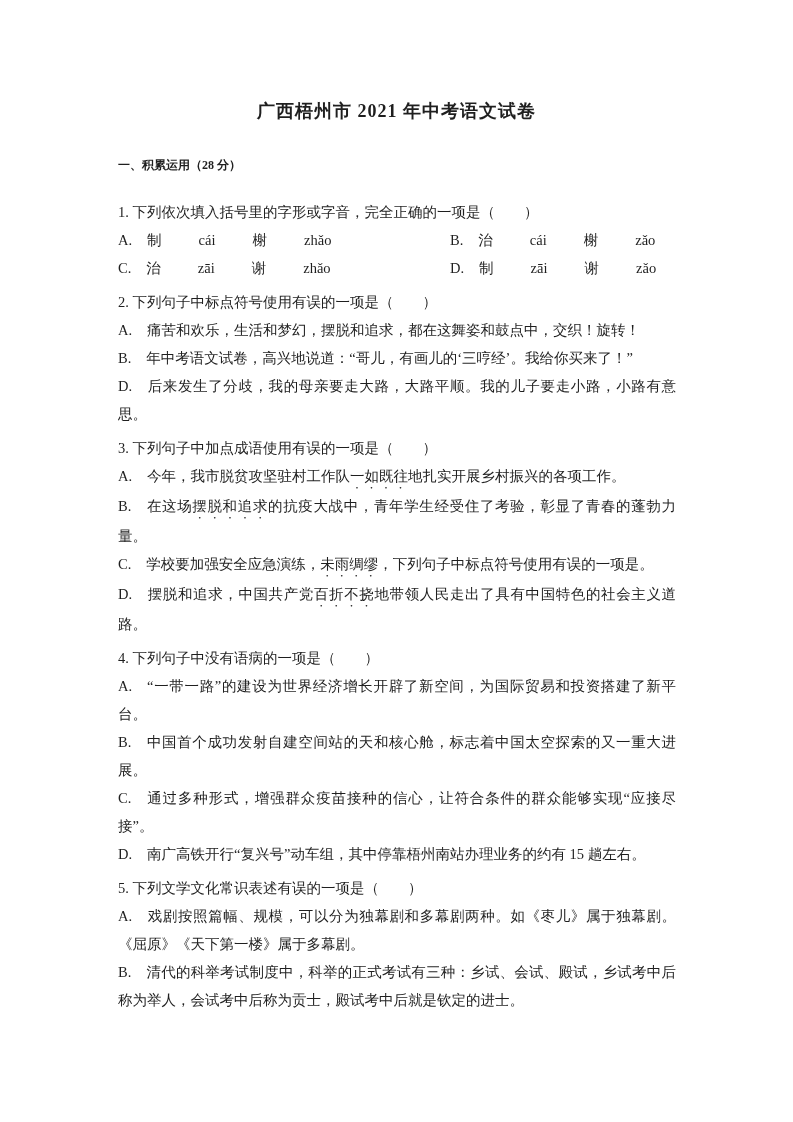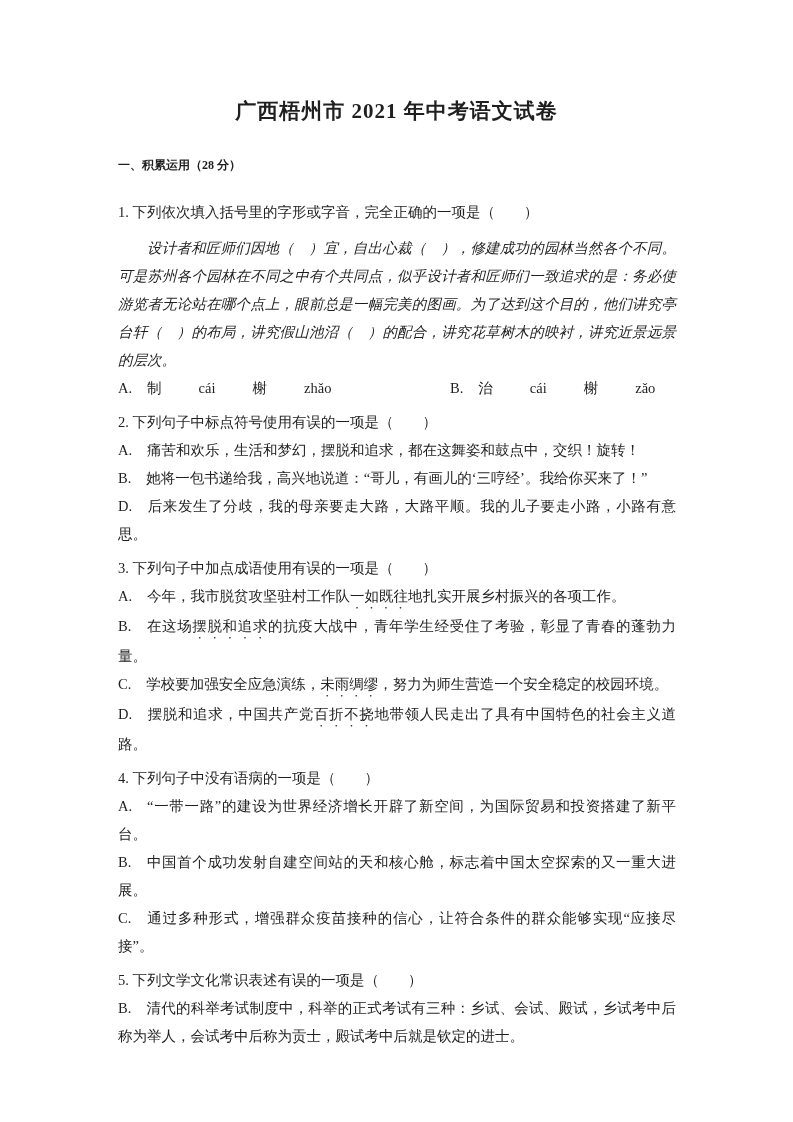--- a/index.html
+++ b/index.html
@@ -9,21 +9,21 @@
     height: 1122px;
     background: #ffffff;
     color: #1f1f1f;
     font-family: "Liberation Serif", "DejaVu Serif", serif;
     overflow: hidden;
   }
   .page { width: 793px; height: 1122px; }
 
   .title {
     margin: 96px 0 0 0;
-    font-size: 21px;
+    font-size: 18px;
     font-weight: bold;
     text-align: center;
     line-height: 30px;
     letter-spacing: 1px;
   }
 
   .content {
     margin: 0 117px 0 118px; 
     font-size: 14.5px;
     line-height: 28px;
@@ -72,47 +72,56 @@
 
 <div class="page">
 
   <h1 class="title">广西梧州市 2021 年中考语文试卷</h1>
 
   <div class="content">
 
     <h2 class="section-heading">一、积累运用（28 分）</h2>
 
     <p class="stem stem-first">1. 下列依次填入括号里的字形或字音，完全正确的一项是（　　）</p>
-    <p class="passage">设计者和匠师们因地（　）宜，自出心裁（　），修建成功的园林当然各个不同。可是苏州各个园林在不同之中有个共同点，似乎设计者和匠师们一致追求的是：务必使游览者无论站在哪个点上，眼前总是一幅完美的图画。为了达到这个目的，他们讲究亭台轩（　）的布局，讲究假山池沼（　）的配合，讲究花草树木的映衬，讲究近景远景的层次。</p>
 
     <div class="q1-options">
       <div class="q1-row">
         <div class="q1-opt">
           <span class="opt-label">A.</span><span class="q1-item">制</span><span class="q1-item">cái</span><span class="q1-item">榭</span><span class="q1-item">zhǎo</span>
         </div>
         <div class="q1-opt">
           <span class="opt-label">B.</span><span class="q1-item">治</span><span class="q1-item">cái</span><span class="q1-item">榭</span><span class="q1-item">zǎo</span>
         </div>
       </div>
+      <div class="q1-row">
+        <div class="q1-opt">
+          <span class="opt-label">C.</span><span class="q1-item">治</span><span class="q1-item">zāi</span><span class="q1-item">谢</span><span class="q1-item">zhǎo</span>
+        </div>
+        <div class="q1-opt">
+          <span class="opt-label">D.</span><span class="q1-item">制</span><span class="q1-item">zāi</span><span class="q1-item">谢</span><span class="q1-item">zǎo</span>
+        </div>
+      </div>
     </div>
 
     <p class="stem">2. 下列句子中标点符号使用有误的一项是（　　）</p>
     <p class="option"><span class="opt-label">A.</span><span>痛苦和欢乐，生活和梦幻，摆脱和追求，都在这舞姿和鼓点中，交织！旋转！</span></p>
-    <p class="option"><span class="opt-label">B.</span><span>她将一包书递给我，高兴地说道：“哥儿，有画儿的‘三哼经’。我给你买来了！”</span></p>
+    <p class="option"><span class="opt-label">B.</span><span>年中考语文试卷，高兴地说道：“哥儿，有画儿的‘三哼经’。我给你买来了！”</span></p>
     <p class="option"><span class="opt-label">D.</span><span>后来发生了分歧，我的母亲要走大路，大路平顺。我的儿子要走小路，小路有意思。</span></p>
 
     <p class="stem">3. 下列句子中加点成语使用有误的一项是（　　）</p>
     <p class="option"><span class="opt-label">A.</span><span>今年，我市脱贫攻坚驻村工作队</span><span class="emdot">一如既往</span><span>地扎实开展乡村振兴的各项工作。</span></p>
     <p class="option"><span class="opt-label">B.</span><span>在这场</span><span class="emdot">摆脱和追求</span><span>的抗疫大战中，青年学生经受住了考验，彰显了青春的蓬勃力量。</span></p>
-    <p class="option"><span class="opt-label">C.</span><span>学校要加强安全应急演练，</span><span class="emdot">未雨绸缪</span><span>，努力为师生营造一个安全稳定的校园环境。</span></p>
+    <p class="option"><span class="opt-label">C.</span><span>学校要加强安全应急演练，</span><span class="emdot">未雨绸缪</span><span>，下列句子中标点符号使用有误的一项是。</span></p>
     <p class="option"><span class="opt-label">D.</span><span>摆脱和追求，中国共产党</span><span class="emdot">百折不挠</span><span>地带领人民走出了具有中国特色的社会主义道路。</span></p>
 
     <p class="stem">4. 下列句子中没有语病的一项是（　　）</p>
     <p class="option"><span class="opt-label">A.</span><span>“一带一路”的建设为世界经济增长开辟了新空间，为国际贸易和投资搭建了新平台。</span></p>
     <p class="option"><span class="opt-label">B.</span><span>中国首个成功发射自建空间站的天和核心舱，标志着中国太空探索的又一重大进展。</span></p>
     <p class="option"><span class="opt-label">C.</span><span>通过多种形式，增强群众疫苗接种的信心，让符合条件的群众能够实现“应接尽接”。</span></p>
+    <p class="option"><span class="opt-label">D.</span><span>南广高铁开行“复兴号”动车组，其中停靠梧州南站办理业务的约有 15 趟左右。</span></p>
 
     <p class="stem">5. 下列文学文化常识表述有误的一项是（　　）</p>
+    <p class="option"><span class="opt-label">A.</span><span>戏剧按照篇幅、规模，可以分为独幕剧和多幕剧两种。如《枣儿》属于独幕剧。《屈原》《天下第一楼》属于多幕剧。</span></p>
     <p class="option"><span class="opt-label">B.</span><span>清代的科举考试制度中，科举的正式考试有三种：乡试、会试、殿试，乡试考中后称为举人，会试考中后称为贡士，殿试考中后就是钦定的进士。</span></p>
 
   </div>
 
 </div>
 
 </body></html>

